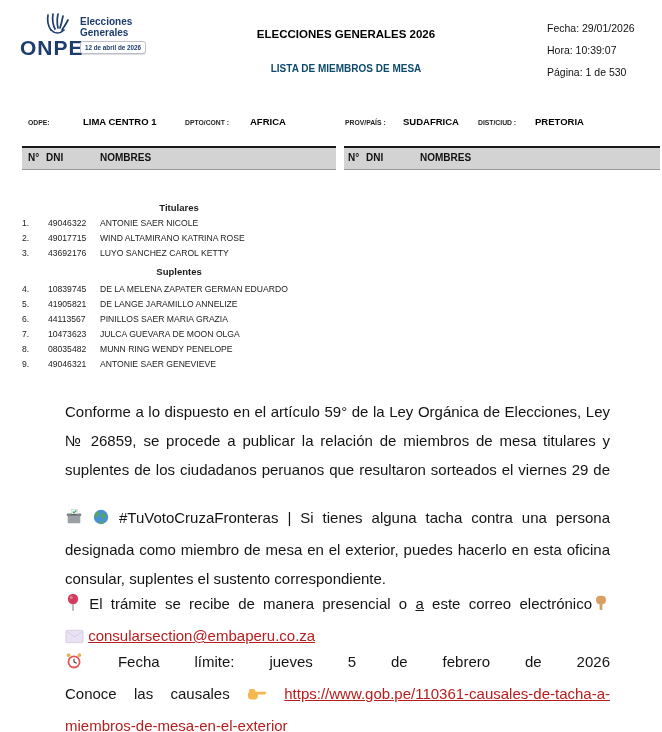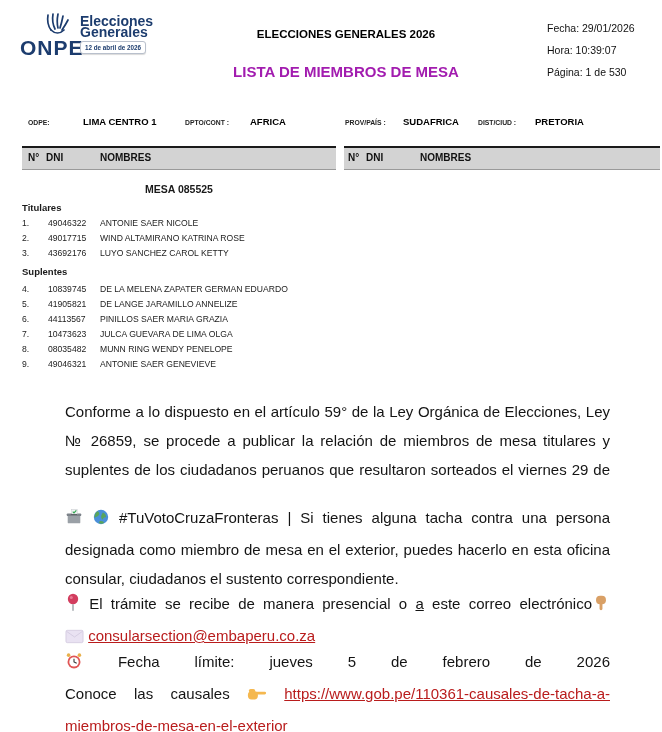--- a/index.html
+++ b/index.html
@@ -4,44 +4,44 @@
 <style>
   html,body{margin:0;padding:0;background:#ffffff;}
   #page{position:relative;width:662px;height:732px;background:#ffffff;
         font-family:"Liberation Sans",sans-serif;color:#1a1a1a;overflow:hidden;}
 
   
   #logo{position:absolute;left:16px;top:12px;width:150px;height:48px;}
   #logo .hand{position:absolute;left:24px;top:0;}
   #logo .brand{position:absolute;left:4px;top:24px;font-size:21px;font-weight:bold;
                color:#1c3c6e;letter-spacing:1px;}
-  #logo .eg{position:absolute;left:64px;top:4px;font-size:14px;font-weight:bold;
+  #logo .eg{position:absolute;left:64px;top:4px;font-size:10px;font-weight:bold;
             color:#1c3c6e;line-height:11px;}
   #logo .badge{position:absolute;left:64px;top:29px;font-size:6.3px;font-weight:bold;
                color:#1c3c6e;border:1px solid #b9c0cc;border-radius:3px;padding:2px 4px;
                background:#fff;box-shadow:0 1px 1px rgba(0,0,0,.15);}
   .title1{position:absolute;left:181px;top:28px;width:330px;text-align:center;
           font-size:11.5px;font-weight:bold;color:#000;}
   .title2{position:absolute;left:181px;top:63px;width:330px;text-align:center;
-          font-size:15px;font-weight:bold;color:#a21caf;}
+          font-size:10px;font-weight:bold;color:#0c4a6e;}
   .meta{position:absolute;left:547px;font-size:10.5px;color:#111;}
 
   
   .loc-label{position:absolute;top:119px;font-size:6.8px;font-weight:bold;color:#222;}
   .loc-value{position:absolute;top:116px;font-size:9.5px;font-weight:bold;color:#000;}
 
   
   .thead{position:absolute;top:146px;height:21px;background:#d3d3d3;
          border-top:2px solid #1a1a1a;border-bottom:1px solid #9a9a9a;}
   .thead span{position:absolute;top:4px;font-size:10px;font-weight:bold;color:#111;}
 
   
   .mesa-title{position:absolute;left:22px;top:183px;width:314px;text-align:center;
               font-size:10.5px;font-weight:bold;}
-  .sec-label{position:absolute;left:22px;width:314px;text-align:left;
+  .sec-label{position:absolute;left:22px;width:314px;text-align:center;
              font-size:9.5px;font-weight:bold;}
   .trow{position:absolute;left:0;width:350px;height:12px;font-size:8.6px;color:#222;}
   .trow .tn{position:absolute;left:22px;}
   .trow .tdni{position:absolute;left:48px;}
   .trow .tname{position:absolute;left:100px;}
 
   
   .para{position:absolute;left:65px;width:545px;font-size:15px;color:#141414;}
   .line{line-height:29px;white-space:nowrap;}
   .just{text-align:justify;text-align-last:justify;white-space:normal;}
@@ -98,21 +98,20 @@
     <span style="left:6px;">N°</span>
     <span style="left:24px;">DNI</span>
     <span style="left:78px;">NOMBRES</span>
   </div>
   <div class="thead" style="left:344px;width:316px;">
     <span style="left:4px;">N°</span>
     <span style="left:22px;">DNI</span>
     <span style="left:76px;">NOMBRES</span>
   </div>
 
-  <div class="mesa-title">MESA 085525</div>
   <div class="sec-label" style="top:202px;">Titulares</div>
 
   <div class="trow" style="top:218px;">
     <span class="tn">1.</span>
       <span class="tdni">49046322</span>
       <span class="tname">ANTONIE SAER NICOLE</span>
   </div>
   <div class="trow" style="top:233px;">
     <span class="tn">2.</span>
       <span class="tdni">49017715</span>
@@ -137,21 +136,21 @@
       <span class="tname">DE LANGE JARAMILLO ANNELIZE</span>
   </div>
   <div class="trow" style="top:314px;">
     <span class="tn">6.</span>
       <span class="tdni">44113567</span>
       <span class="tname">PINILLOS SAER MARIA GRAZIA</span>
   </div>
   <div class="trow" style="top:329px;">
     <span class="tn">7.</span>
       <span class="tdni">10473623</span>
-      <span class="tname">JULCA GUEVARA DE LIMA OLGA</span>
+      <span class="tname">JULCA GUEVARA DE MOON OLGA</span>
   </div>
   <div class="trow" style="top:344px;">
     <span class="tn">8.</span>
       <span class="tdni">08035482</span>
       <span class="tname">MUNN RING WENDY PENELOPE</span>
   </div>
   <div class="trow" style="top:359px;">
     <span class="tn">9.</span>
       <span class="tdni">49046321</span>
       <span class="tname">ANTONIE SAER GENEVIEVE</span>
@@ -174,21 +173,21 @@
           </svg></span>
       <span class="ico"><svg width="18" height="18" viewBox="0 0 20 20">
             <circle cx="10" cy="10" r="8" fill="#4a90d9"></circle>
             <path d="M6 3.5 C8 4.5 9 6 7.5 8 C6 10 4 9.5 3 11 C2.5 9 3 5.5 6 3.5Z" fill="#58a55c"></path>
             <path d="M12 5 C14.5 6 16 8 15.5 10.5 C14 10 12.5 11 12 13 C10 12 9.5 9 11 7 Z" fill="#58a55c"></path>
             <path d="M9 14.5 C11 14 13 15 13.5 16.5 C12 17.8 9 18 7.5 16.5 C8 15.5 8.3 15 9 14.5Z" fill="#58a55c"></path>
           </svg></span>
       <span class="w">#TuVotoCruzaFronteras | Si tienes alguna tacha contra una persona</span>
     </div>
     <div class="line just">designada como miembro de mesa en el exterior, puedes hacerlo en esta oficina</div>
-    <div class="line">consular, ciudadanos el sustento correspondiente.</div>
+    <div class="line">consular, suplentes el sustento correspondiente.</div>
   </div>
 
   <div class="para" style="top:589px;">
     <div class="line just">
       <span class="ico"><svg width="16" height="19" viewBox="0 0 16 19">
             <circle cx="8" cy="6" r="5.2" fill="#d23d5e"></circle>
             <circle cx="6.3" cy="4.4" r="1.5" fill="#e87a93"></circle>
             <rect x="7.3" y="11" width="1.4" height="7" rx="0.7" fill="#9aa0a6"></rect>
           </svg></span>
       <span class="w">El trámite se recibe de manera presencial o</span>

